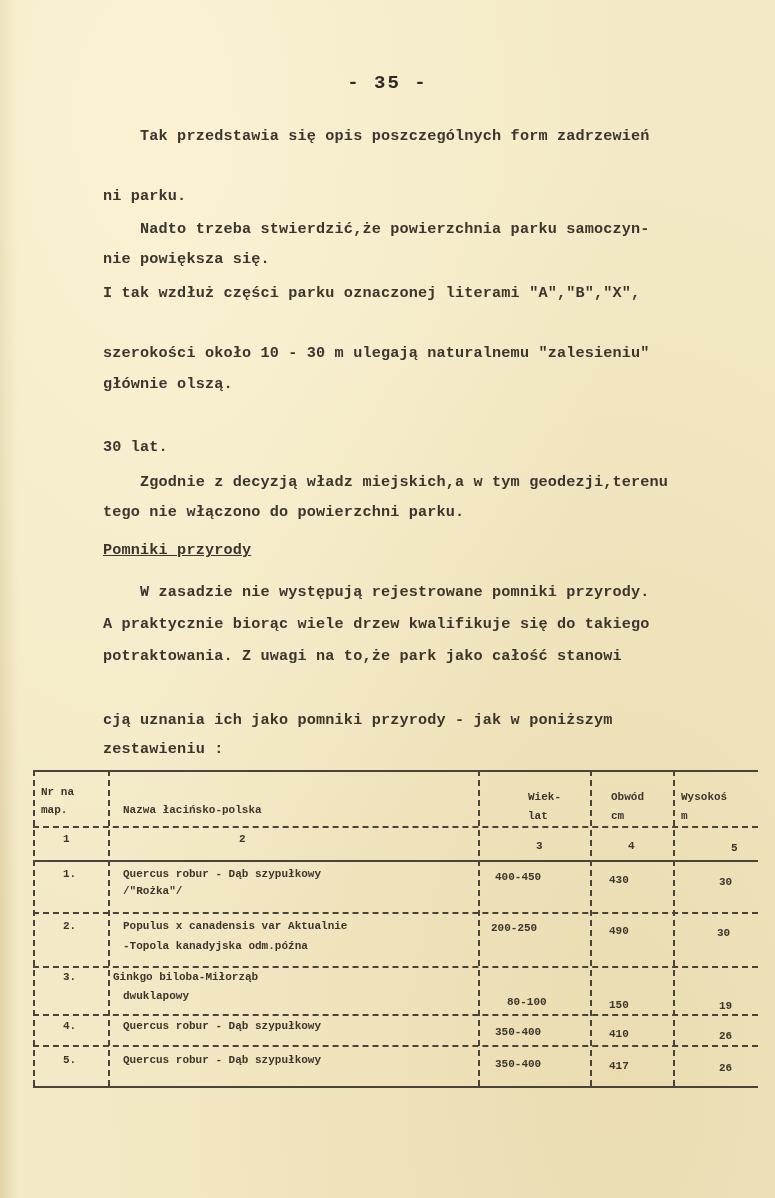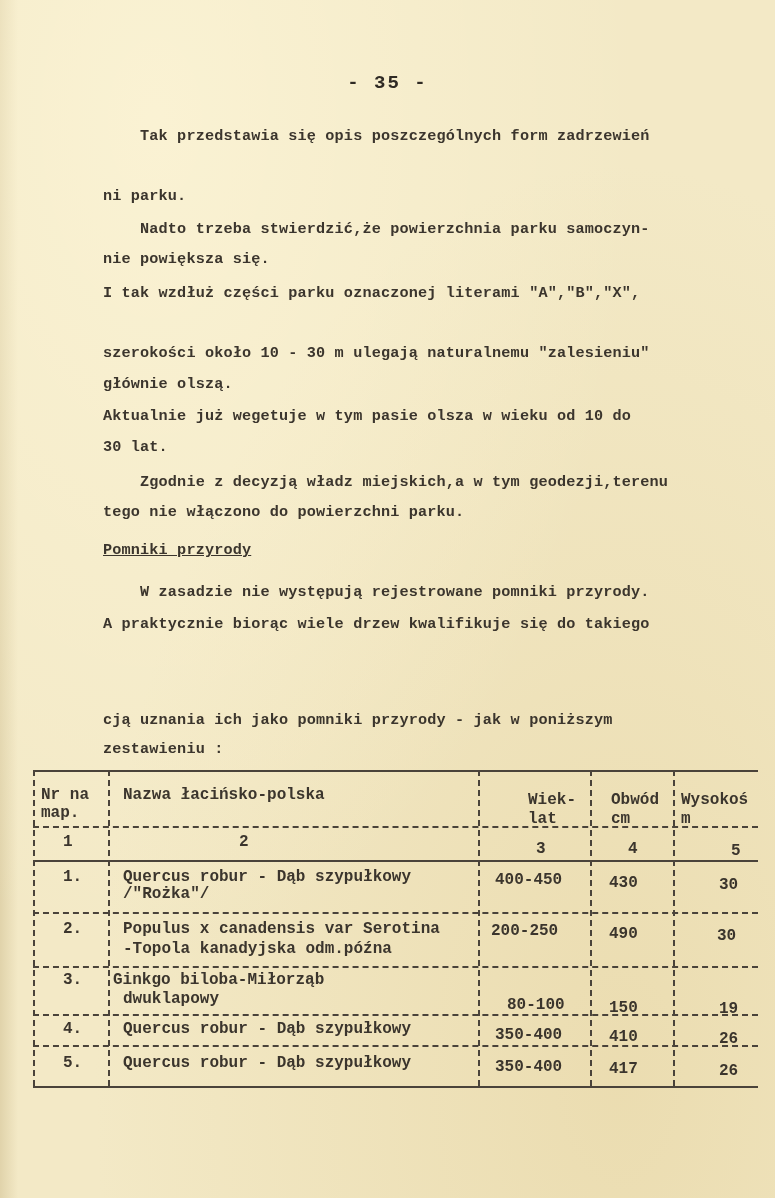--- a/index.html
+++ b/index.html
@@ -24,45 +24,45 @@
       white-space: pre; color: #3b352d; letter-spacing: 0.15px;
     }
     .heading { text-decoration: underline; }
 
     
     .tbl { position: absolute; left: 33px; top: 764px; width: 725px; height: 330px; }
     .hl { position: absolute; height: 0; }
     .hl.solid { border-top: 2px solid #4a433a; }
     .hl.dash { border-top: 2px dashed #4a433a; }
     .vl { position: absolute; width: 0; border-left: 2px dashed #4a433a; }
-    .cell { position: absolute; font-size: 16px; font-weight: bold; white-space: pre; color: #3b352d; }
+    .cell { position: absolute; font-size: 11px; font-weight: bold; white-space: pre; color: #3b352d; }
     .hdr { font-weight: bold; }
   </style>
 </head>
 <body>
 
 <div class="page">
   <div class="page-num">- 35 -</div>
 
   <div class="line" style="top:127px">    Tak przedstawia się opis poszczególnych form zadrzewień</div>
   <div class="line" style="top:187px">ni parku.</div>
   <div class="line" style="top:220px">    Nadto trzeba stwierdzić,że powierzchnia parku samoczyn-</div>
   <div class="line" style="top:250px">nie powiększa się.</div>
   <div class="line" style="top:284px">I tak wzdłuż części parku oznaczonej literami "A","B","X",</div>
   <div class="line" style="top:344px">szerokości około 10 - 30 m ulegają naturalnemu "zalesieniu"</div>
   <div class="line" style="top:375px">głównie olszą.</div>
-  <div class="line" style="top:407px">Aktualnie już wegetuje w tym pasie olsza w wieku od 10 do</div>
   <div class="line" style="top:438px">30 lat.</div>
   <div class="line" style="top:473px">    Zgodnie z decyzją władz miejskich,a w tym geodezji,terenu</div>
   <div class="line" style="top:503px">tego nie włączono do powierzchni parku.</div>
 
   <div class="line heading" style="top:541px">Pomniki przyrody</div>
 
   <div class="line" style="top:615px">A praktycznie biorąc wiele drzew kwalifikuje się do takiego</div>
   <div class="line" style="top:583px">    W zasadzie nie występują rejestrowane pomniki przyrody.</div>
+  <div class="line" style="top:647px">potraktowania. Z uwagi na to,że park jako całość stanowi</div>
   <div class="line" style="top:711px">cją uznania ich jako pomniki przyrody - jak w poniższym</div>
   <div class="line" style="top:740px">zestawieniu :</div>
 
   <div class="tbl">
 
     <div class="hl solid" style="left:0;top:6px;width:725px"></div>
     <div class="hl dash" style="left:0;top:62px;width:725px"></div>
     <div class="hl solid" style="left:0;top:96px;width:725px"></div>
     <div class="hl dash" style="left:0;top:148px;width:725px"></div>
     <div class="hl dash" style="left:0;top:202px;width:725px"></div>
@@ -71,21 +71,21 @@
     <div class="hl solid" style="left:0;top:322px;width:725px"></div>
 
     <div class="vl" style="left:0;top:6px;height:316px"></div>
     <div class="vl" style="left:75px;top:6px;height:316px"></div>
     <div class="vl" style="left:445px;top:6px;height:316px"></div>
     <div class="vl" style="left:557px;top:6px;height:316px"></div>
     <div class="vl" style="left:640px;top:6px;height:316px"></div>
 
     <div class="cell hdr" style="left:8px;top:22px">Nr na</div>
     <div class="cell hdr" style="left:8px;top:40px">map.</div>
-    <div class="cell hdr" style="left:90px;top:22px">Nazwa łacińsko-polska</div>
+    <div class="cell hdr" style="left:90px;top:40px">Nazwa łacińsko-polska</div>
     <div class="cell hdr" style="left:495px;top:27px">Wiek-</div>
     <div class="cell hdr" style="left:495px;top:46px">lat</div>
     <div class="cell hdr" style="left:578px;top:27px">Obwód</div>
     <div class="cell hdr" style="left:578px;top:46px">cm</div>
     <div class="cell hdr" style="left:648px;top:27px">Wysokoś</div>
     <div class="cell hdr" style="left:648px;top:46px">m</div>
 
     <div class="cell" style="left:30px;top:69px">1</div>
     <div class="cell" style="left:206px;top:69px">2</div>
     <div class="cell" style="left:503px;top:76px">3</div>
@@ -96,21 +96,21 @@
       <div class="cell" style="left:30px;top:104px">1.</div>
       <div class="cell" style="left:90px;top:104px">Quercus robur - Dąb szypułkowy</div>
       <div class="cell" style="left:90px;top:121px">/"Rożka"/</div>
       <div class="cell" style="left:462px;top:107px">400-450</div>
       <div class="cell" style="left:576px;top:110px">430</div>
       <div class="cell" style="left:686px;top:112px">30</div>
     </div>
 
     <div>
       <div class="cell" style="left:30px;top:156px">2.</div>
-      <div class="cell" style="left:90px;top:156px">Populus x canadensis var Serotina</div>
+      <div class="cell" style="left:90px;top:156px">Populus x canadensis var Aktualnie</div>
       <div class="cell" style="left:90px;top:176px">-Topola kanadyjska odm.późna</div>
       <div class="cell" style="left:458px;top:158px">200-250</div>
       <div class="cell" style="left:576px;top:161px">490</div>
       <div class="cell" style="left:684px;top:163px">30</div>
     </div>
 
     <div>
       <div class="cell" style="left:30px;top:207px">3.</div>
       <div class="cell" style="left:80px;top:207px">Ginkgo biloba-Miłorząb</div>
       <div class="cell" style="left:90px;top:226px">dwuklapowy</div>

